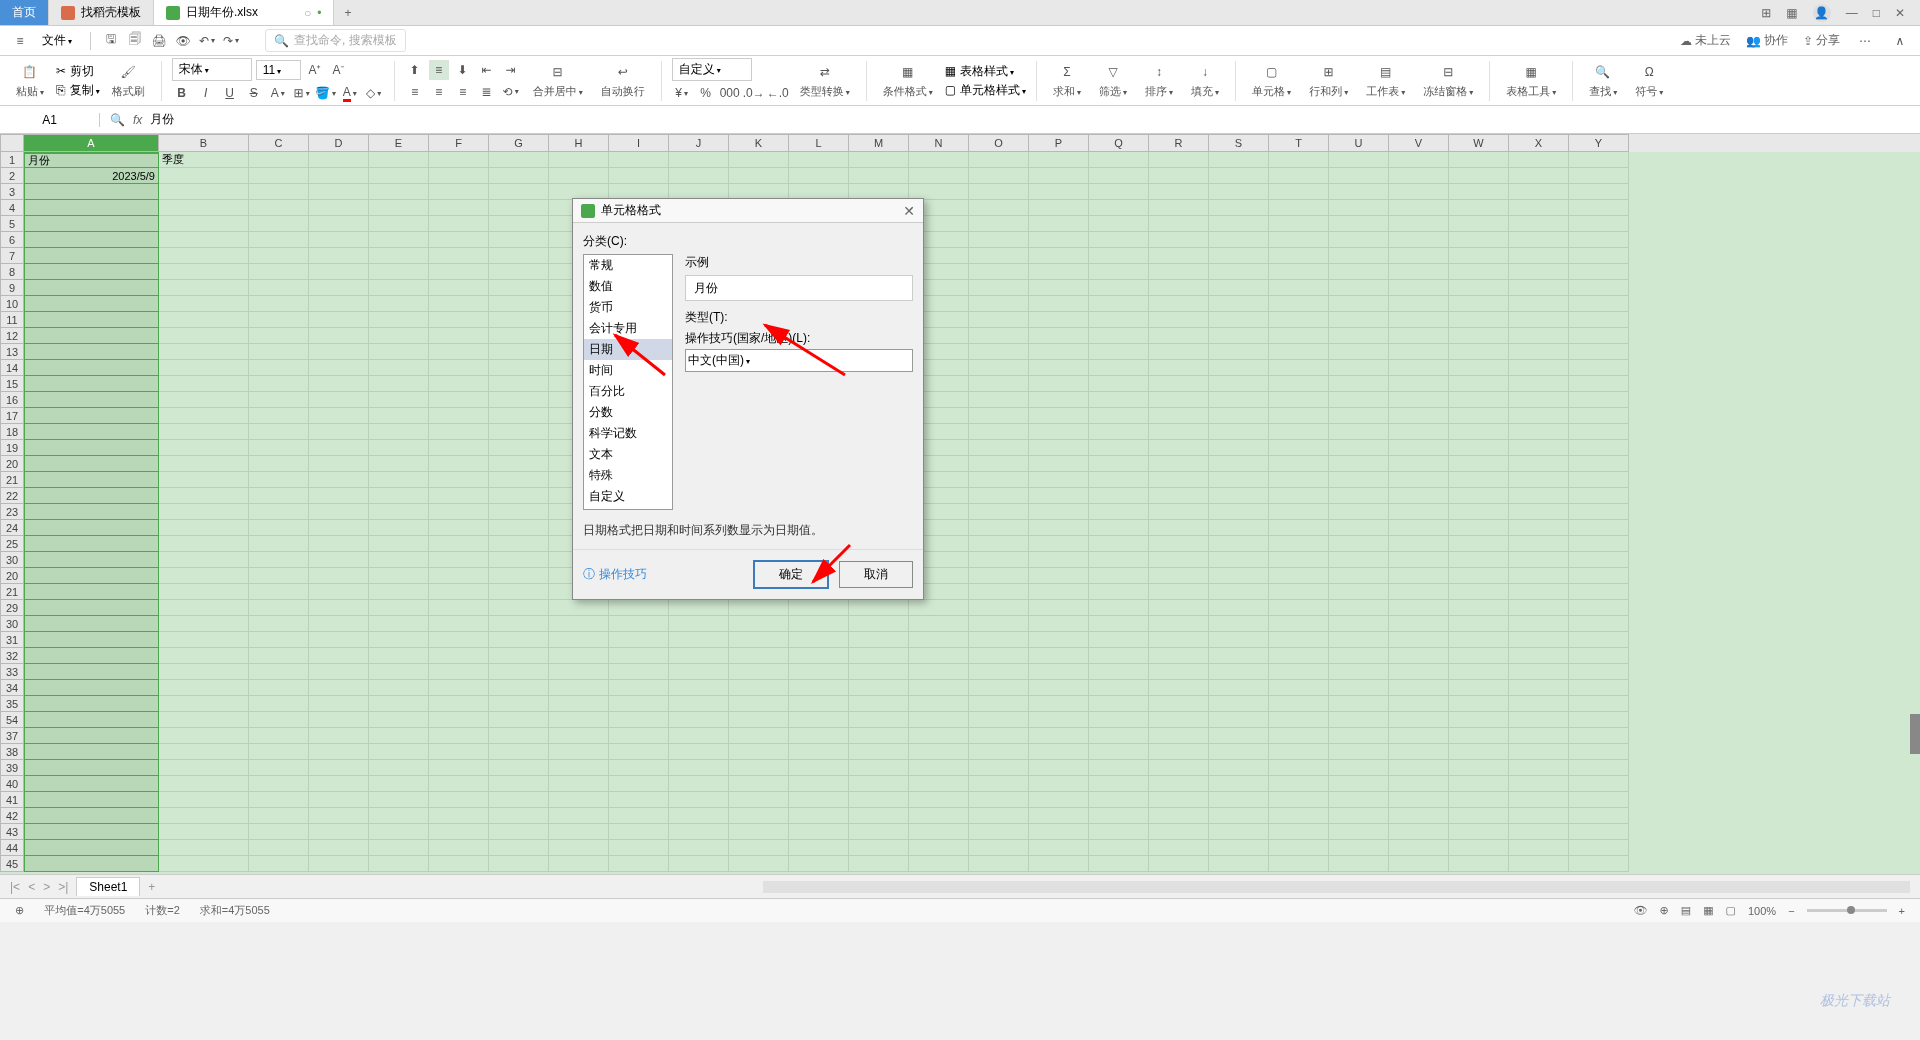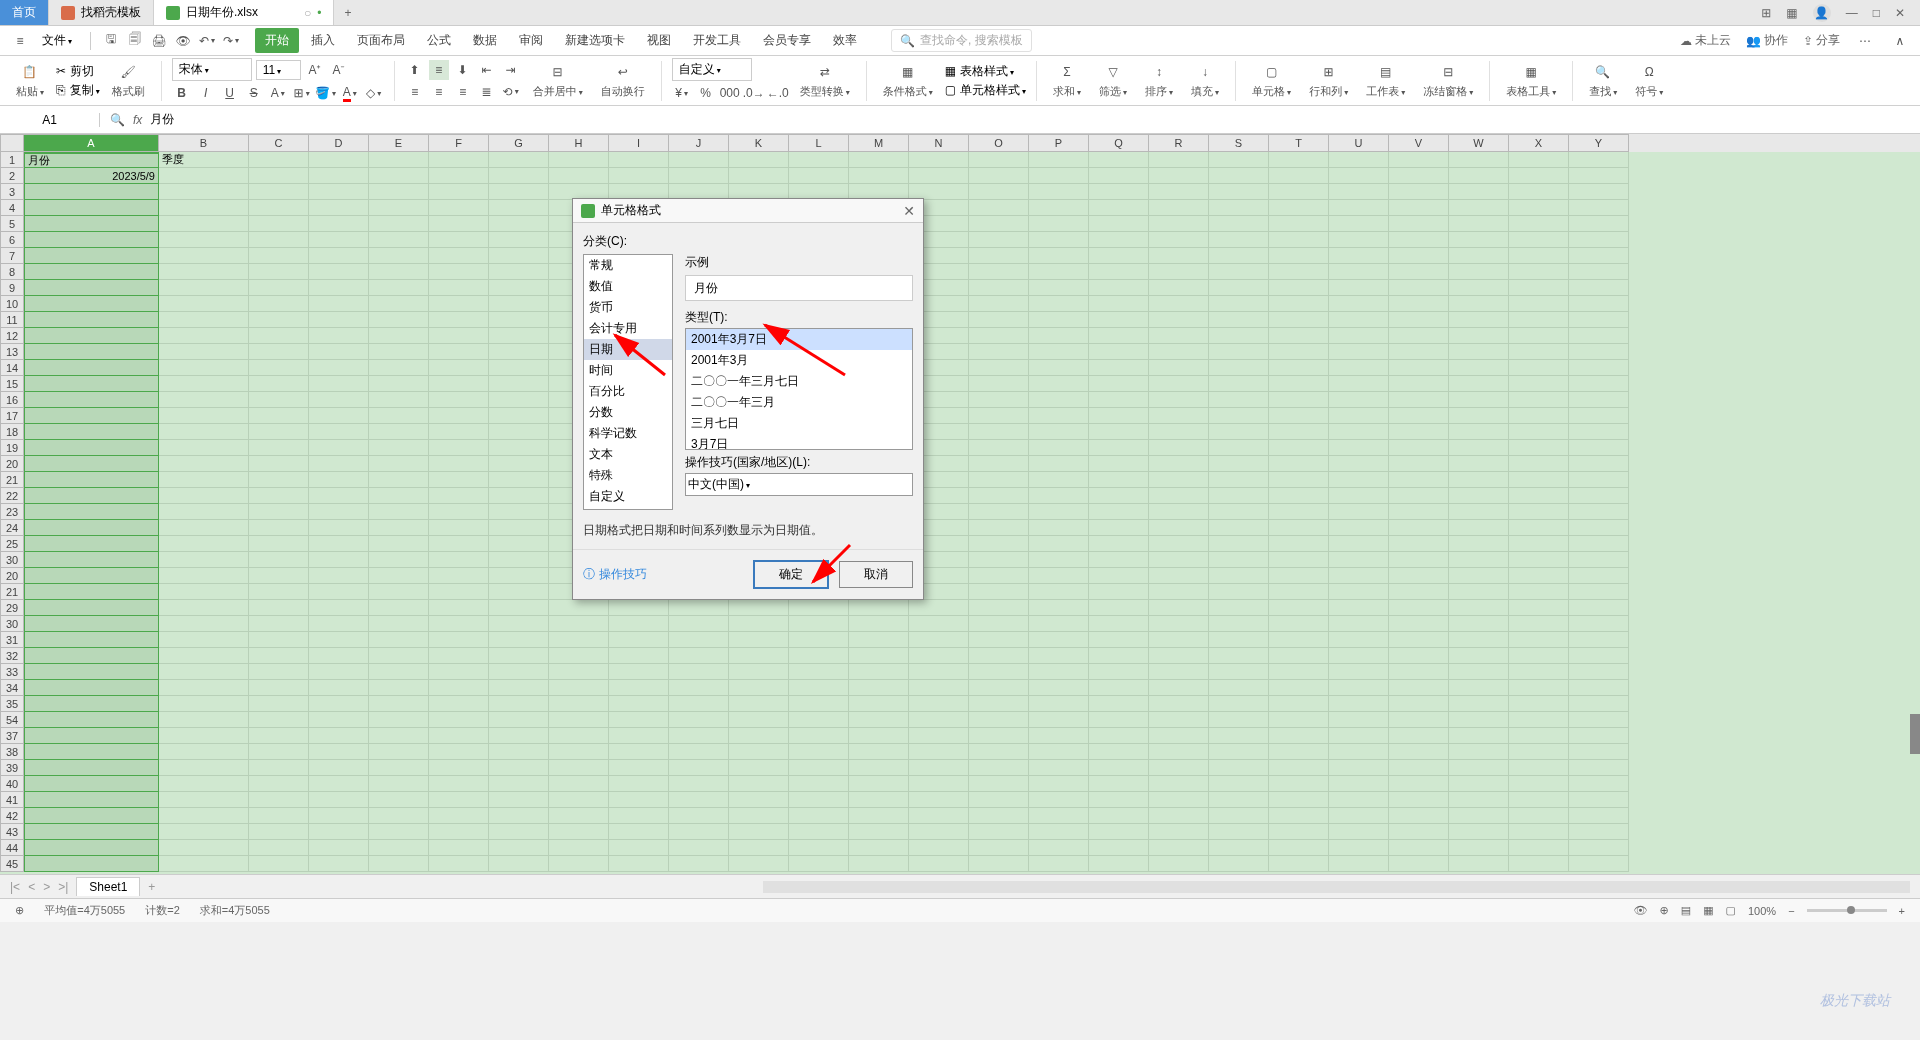--- a/index.html
+++ b/index.html
@@ -145,33 +145,20 @@
 <div class="menu-bar">
   <div class="menu-btn">≡</div>
   <div class="file-menu drop-arrow">文件</div>
   <div style="width:1px;height:18px;background:#ccc;margin:0 6px"></div>
   <div class="menu-btn">🖫</div>
   <div class="menu-btn">🗐</div>
   <div class="menu-btn">🖨</div>
   <div class="menu-btn">👁</div>
   <div class="menu-btn drop-arrow">↶</div>
   <div class="menu-btn drop-arrow">↷</div>
-  <div class="menu-tabs" id="menu-tabs">
-      <div class="menu-tab active">开始</div>
-      <div class="menu-tab">插入</div>
-      <div class="menu-tab">页面布局</div>
-      <div class="menu-tab">公式</div>
-      <div class="menu-tab">数据</div>
-      <div class="menu-tab">审阅</div>
-      <div class="menu-tab">新建选项卡</div>
-      <div class="menu-tab">视图</div>
-      <div class="menu-tab">开发工具</div>
-      <div class="menu-tab">会员专享</div>
-      <div class="menu-tab">效率</div>
-    </div>
   <div class="search-box">
     <span>🔍</span>
     <span style="color:#aaa">查找命令, 搜索模板</span>
   </div>
   <div class="menu-right">
     <div class="menu-right-item">
         <span>☁</span>
         <span>未上云</span>
       </div>
     <div class="menu-right-item">
@@ -1698,28 +1685,20 @@
           <div class="cat-item">分数</div>
           <div class="cat-item">科学记数</div>
           <div class="cat-item">文本</div>
           <div class="cat-item">特殊</div>
           <div class="cat-item">自定义</div>
         </div>
       <div class="right-panel">
         <div class="cat-label">示例</div>
         <div class="sample-box">月份</div>
         <div class="type-label">类型(T):</div>
-        <div class="type-list" id="type-list">
-            <div class="type-item sel">2001年3月7日</div>
-            <div class="type-item">2001年3月</div>
-            <div class="type-item">二〇〇一年三月七日</div>
-            <div class="type-item">二〇〇一年三月</div>
-            <div class="type-item">三月七日</div>
-            <div class="type-item">3月7日</div>
-          </div>
         <div class="type-label">操作技巧(国家/地区)(L):</div>
         <div class="locale-select drop-arrow">中文(中国)</div>
       </div>
     </div>
     <div class="dialog-desc">日期格式把日期和时间系列数显示为日期值。</div>
   </div>
   <div class="dialog-footer">
     <div class="tips-link">
       <span>ⓘ</span>
       <span>操作技巧</span>

